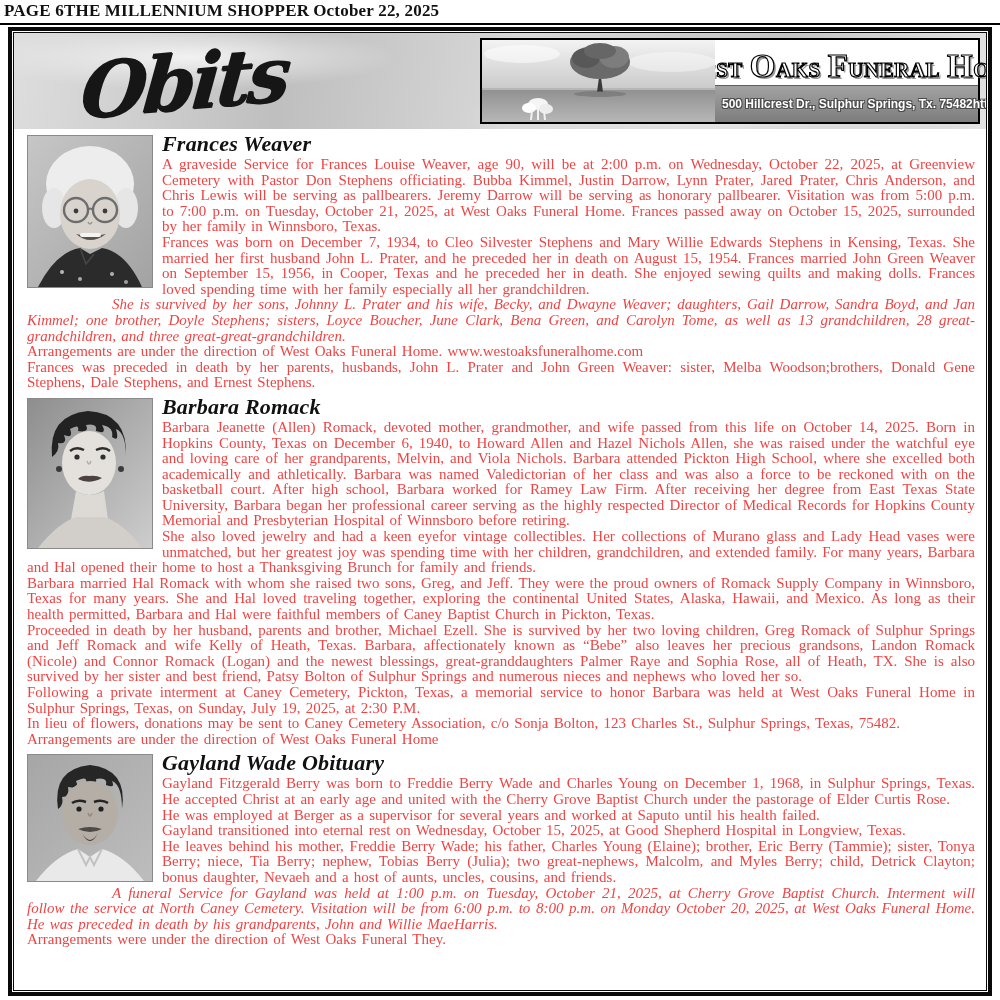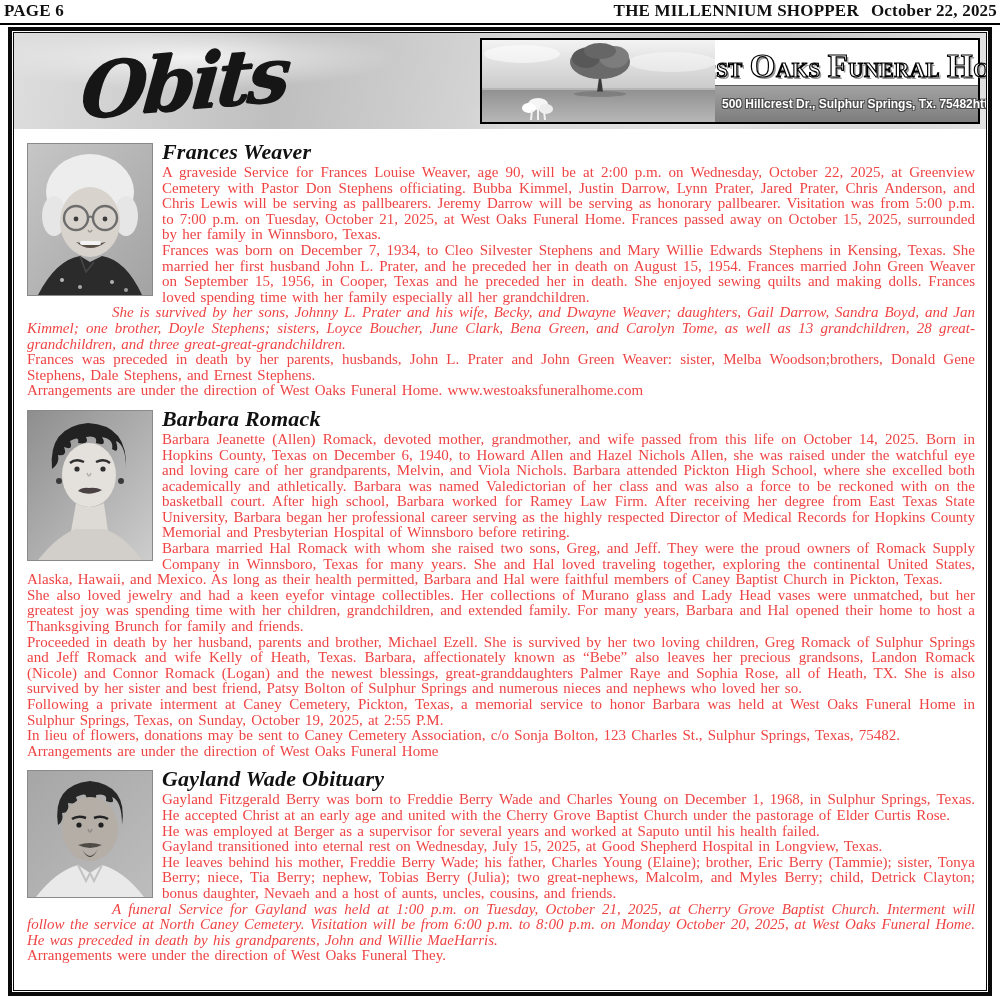--- a/index.html
+++ b/index.html
@@ -4,25 +4,25 @@
 <style>
   html, body { margin:0; padding:0; }
   body {
     width:1000px; height:1000px; overflow:hidden; position:relative;
     background:#ffffff; font-family:"Liberation Serif", serif; color:#111;
     -webkit-font-smoothing:antialiased;
   }
 
   
   .page-header {
-    display:flex; justify-content:space-between; align-items:baseline;
-    padding:1px 3px 2px 4px; border-bottom:2px solid #000;
+    display:flex; align-items:baseline;
+    padding:1px 16px 2px 4px; border-bottom:2px solid #000;
     font-weight:bold; font-size:17px; letter-spacing:0.2px;
   }
-  .masthead-right { display:flex; gap:12px; }
+  .masthead-right { display:flex; gap:4px; }
 
   
   .content-box {
     position:absolute; left:8px; top:27px; width:984px; height:969px;
     border:4px solid #0a0a0a; box-sizing:border-box; background:#fff;
   }
   .content-inner {
     position:absolute; inset:1px; border:1px solid #0a0a0a; overflow:hidden;
   }
 
@@ -76,21 +76,21 @@
   .obit-list { padding:3px 11px 0 13px; }
   .obit { margin-bottom:4px; overflow:visible; }
   .obit::after { content:""; display:block; clear:both; }
   .photo {
     float:left; width:126px; margin:3px 9px 1px 0; border:1px solid #8a8a8a;
     background:#b5b5b5; box-sizing:border-box;
   }
   .photo svg { display:block; width:100%; height:auto; }
   .obit-heading {
     font-size:22px; line-height:24px; font-weight:bold; font-style:italic;
-    margin:8px 0 1px 0; letter-spacing:0.2px;
+    margin:0 0 1px 0; letter-spacing:0.2px;
   }
   .obit p {
     margin:0; font-size:15px; line-height:15.6px; text-align:justify;
     word-spacing:1.5px; color:#ef4444;
   }
   .indent { text-indent:85px;font-style:italic; }
 </style>
 </head>
 <body>
 
@@ -187,22 +187,22 @@
               <circle cx="52" cy="143" r="2" fill="#a9a9a9"></circle>
             <circle cx="84" cy="138" r="2" fill="#b2b2b2"></circle>
               <circle cx="98" cy="146" r="2" fill="#9f9f9f"></circle>
             <path d="M52,112 L58,128 L66,118" fill="none" stroke="#474747" stroke-width="1.5"></path>
           </svg>
         </div>
         <h2 class="obit-heading">Frances Weaver</h2>
         <p>A graveside Service for Frances Louise Weaver, age 90, will be at 2:00 p.m. on Wednesday, October 22, 2025, at Greenview Cemetery with Pastor Don Stephens officiating. Bubba Kimmel, Justin Darrow, Lynn Prater, Jared Prater, Chris Anderson, and Chris Lewis will be serving as pallbearers. Jeremy Darrow will be serving as honorary pallbearer. Visitation was from 5:00 p.m. to 7:00 p.m. on Tuesday, October 21, 2025, at West Oaks Funeral Home. Frances passed away on October 15, 2025, surrounded by her family in Winnsboro, Texas.</p>
         <p>Frances was born on December 7, 1934, to Cleo Silvester Stephens and Mary Willie Edwards Stephens in Kensing, Texas. She married her first husband John L. Prater, and he preceded her in death on August 15, 1954. Frances married John Green Weaver on September 15, 1956, in Cooper, Texas and he preceded her in death. She enjoyed sewing quilts and making dolls. Frances loved spending time with her family especially all her grandchildren.</p>
         <p class="indent">She is survived by her sons, Johnny L. Prater and his wife, Becky, and Dwayne Weaver; daughters, Gail Darrow, Sandra Boyd, and Jan Kimmel; one brother, Doyle Stephens; sisters, Loyce Boucher, June Clark, Bena Green, and Carolyn Tome, as well as 13 grandchildren, 28 great-grandchildren, and three great-great-grandchildren.</p>
+        <p>Arrangements are under the direction of West Oaks Funeral Home. www.westoaksfuneralhome.com</p>
         <p>Frances was preceded in death by her parents, husbands, John L. Prater and John Green Weaver: sister, Melba Woodson;brothers, Donald Gene Stephens, Dale Stephens, and Ernest Stephens.</p>
-        <p>Arrangements are under the direction of West Oaks Funeral Home. www.westoaksfuneralhome.com</p>
       </div>
 
       <div class="obit">
         <div class="photo" style="height:151px;">
           <svg viewBox="0 0 124 149" preserveAspectRatio="none" aria-hidden="true">
             <defs>
                 <linearGradient id="bbg" x1="0" y1="0" x2="1" y2="1">
               <stop offset="0" stop-color="#8e8e8e"></stop>
                   <stop offset="1" stop-color="#cdcdcd"></stop>
             </linearGradient>
@@ -217,24 +217,24 @@
             <path d="M59,62 Q61,68 63,62" stroke="#b4aea7" stroke-width="1.5" fill="none"></path>
             <path d="M50,80 Q61,86 74,79 Q68,76 61,77 Q54,76 50,80 Z" fill="#4a4143"></path>
             <circle cx="31" cy="70" r="3" fill="#3a3a3a"></circle>
             <circle cx="93" cy="70" r="3" fill="#3a3a3a"></circle>
             <path d="M48,92 Q61,100 76,92 L84,149 L38,149 Z" fill="#ddd9d4"></path>
             <path d="M10,149 Q30,124 48,118 L76,118 Q96,124 114,149 Z" fill="#d2cec9"></path>
           </svg>
         </div>
         <h2 class="obit-heading">Barbara Romack</h2>
         <p>Barbara Jeanette (Allen) Romack, devoted mother, grandmother, and wife passed from this life on October 14, 2025. Born in Hopkins County, Texas on December 6, 1940, to Howard Allen and Hazel Nichols Allen, she was raised under the watchful eye and loving care of her grandparents, Melvin, and Viola Nichols. Barbara attended Pickton High School, where she excelled both academically and athletically. Barbara was named Valedictorian of her class and was also a force to be reckoned with on the basketball court. After high school, Barbara worked for Ramey Law Firm. After receiving her degree from East Texas State University, Barbara began her professional career serving as the highly respected Director of Medical Records for Hopkins County Memorial and Presbyterian Hospital of Winnsboro before retiring.</p>
+        <p>She also loved jewelry and had a keen eyefor vintage collectibles. Her collections of Murano glass and Lady Head vases were unmatched, but her greatest joy was spending time with her children, grandchildren, and extended family. For many years, Barbara and Hal opened their home to host a Thanksgiving Brunch for family and friends.</p>
         <p>Barbara married Hal Romack with whom she raised two sons, Greg, and Jeff. They were the proud owners of Romack Supply Company in Winnsboro, Texas for many years. She and Hal loved traveling together, exploring the continental United States, Alaska, Hawaii, and Mexico. As long as their health permitted, Barbara and Hal were faithful members of Caney Baptist Church in Pickton, Texas.</p>
-        <p>She also loved jewelry and had a keen eyefor vintage collectibles. Her collections of Murano glass and Lady Head vases were unmatched, but her greatest joy was spending time with her children, grandchildren, and extended family. For many years, Barbara and Hal opened their home to host a Thanksgiving Brunch for family and friends.</p>
         <p>Proceeded in death by her husband, parents and brother, Michael Ezell. She is survived by her two loving children, Greg Romack of Sulphur Springs and Jeff Romack and wife Kelly of Heath, Texas. Barbara, affectionately known as “Bebe” also leaves her precious grandsons, Landon Romack (Nicole) and Connor Romack (Logan) and the newest blessings, great-granddaughters Palmer Raye and Sophia Rose, all of Heath, TX. She is also survived by her sister and best friend, Patsy Bolton of Sulphur Springs and numerous nieces and nephews who loved her so.</p>
-        <p>Following a private interment at Caney Cemetery, Pickton, Texas, a memorial service to honor Barbara was held at West Oaks Funeral Home in Sulphur Springs, Texas, on Sunday, October 19, 2025, at 2:55 P.M.</p>
+        <p>Following a private interment at Caney Cemetery, Pickton, Texas, a memorial service to honor Barbara was held at West Oaks Funeral Home in Sulphur Springs, Texas, on Sunday, July 19, 2025, at 2:30 P.M.</p>
         <p>In lieu of flowers, donations may be sent to Caney Cemetery Association, c/o Sonja Bolton, 123 Charles St., Sulphur Springs, Texas, 75482.</p>
         <p>Arrangements are under the direction of West Oaks Funeral Home</p>
       </div>
 
       <div class="obit">
         <div class="photo" style="height:128px;">
           <svg viewBox="0 0 124 126" preserveAspectRatio="none" aria-hidden="true">
             <defs>
                 <linearGradient id="gbg" x1="0" y1="0" x2="1" y2="1">
               <stop offset="0" stop-color="#a6a6a6"></stop>
@@ -251,21 +251,21 @@
             <path d="M60,58 Q62,64 64,58" stroke="#8f8a84" stroke-width="1.5" fill="none"></path>
             <path d="M50,74 Q62,80 74,74 Q68,72 62,72 Q56,72 50,74 Z" fill="#4e4a45"></path>
             <path d="M54,78 Q62,92 70,78 Q66,86 62,86 Q58,86 54,78 Z" fill="#3a3733"></path>
             <path d="M8,126 Q28,100 50,94 L62,102 L74,94 Q96,100 116,126 Z" fill="#e9e9e9"></path>
             <path d="M50,94 L58,110 L62,102 L66,110 L74,94" fill="none" stroke="#c2c2c2" stroke-width="2"></path>
           </svg>
         </div>
         <h2 class="obit-heading">Gayland Wade Obituary</h2>
         <p>Gayland Fitzgerald Berry was born to Freddie Berry Wade and Charles Young on December 1, 1968, in Sulphur Springs, Texas. He accepted Christ at an early age and united with the Cherry Grove Baptist Church under the pastorage of Elder Curtis Rose.</p>
         <p>He was employed at Berger as a supervisor for several years and worked at Saputo until his health failed.</p>
-        <p>Gayland transitioned into eternal rest on Wednesday, July 15, 2025, at Good Shepherd Hospital in Longview, Texas.</p>
+        <p>Gayland transitioned into eternal rest on Wednesday, October 15, 2025, at Good Shepherd Hospital in Longview, Texas.</p>
         <p>He leaves behind his mother, Freddie Berry Wade; his father, Charles Young (Elaine); brother, Eric Berry (Tammie); sister, Tonya Berry; niece, Tia Berry; nephew, Tobias Berry (Julia); two great-nephews, Malcolm, and Myles Berry; child, Detrick Clayton; bonus daughter, Nevaeh and a host of aunts, uncles, cousins, and friends.</p>
         <p class="indent">A funeral Service for Gayland was held at 1:00 p.m. on Tuesday, October 21, 2025, at Cherry Grove Baptist Church. Interment will follow the service at North Caney Cemetery. Visitation will be from 6:00 p.m. to 8:00 p.m. on Monday October 20, 2025, at West Oaks Funeral Home. He was preceded in death by his grandparents, John and Willie MaeHarris.</p>
         <p>Arrangements were under the direction of West Oaks Funeral They.</p>
       </div>
 
     </div>
   </div>
 </div>
 
 </body></html>

